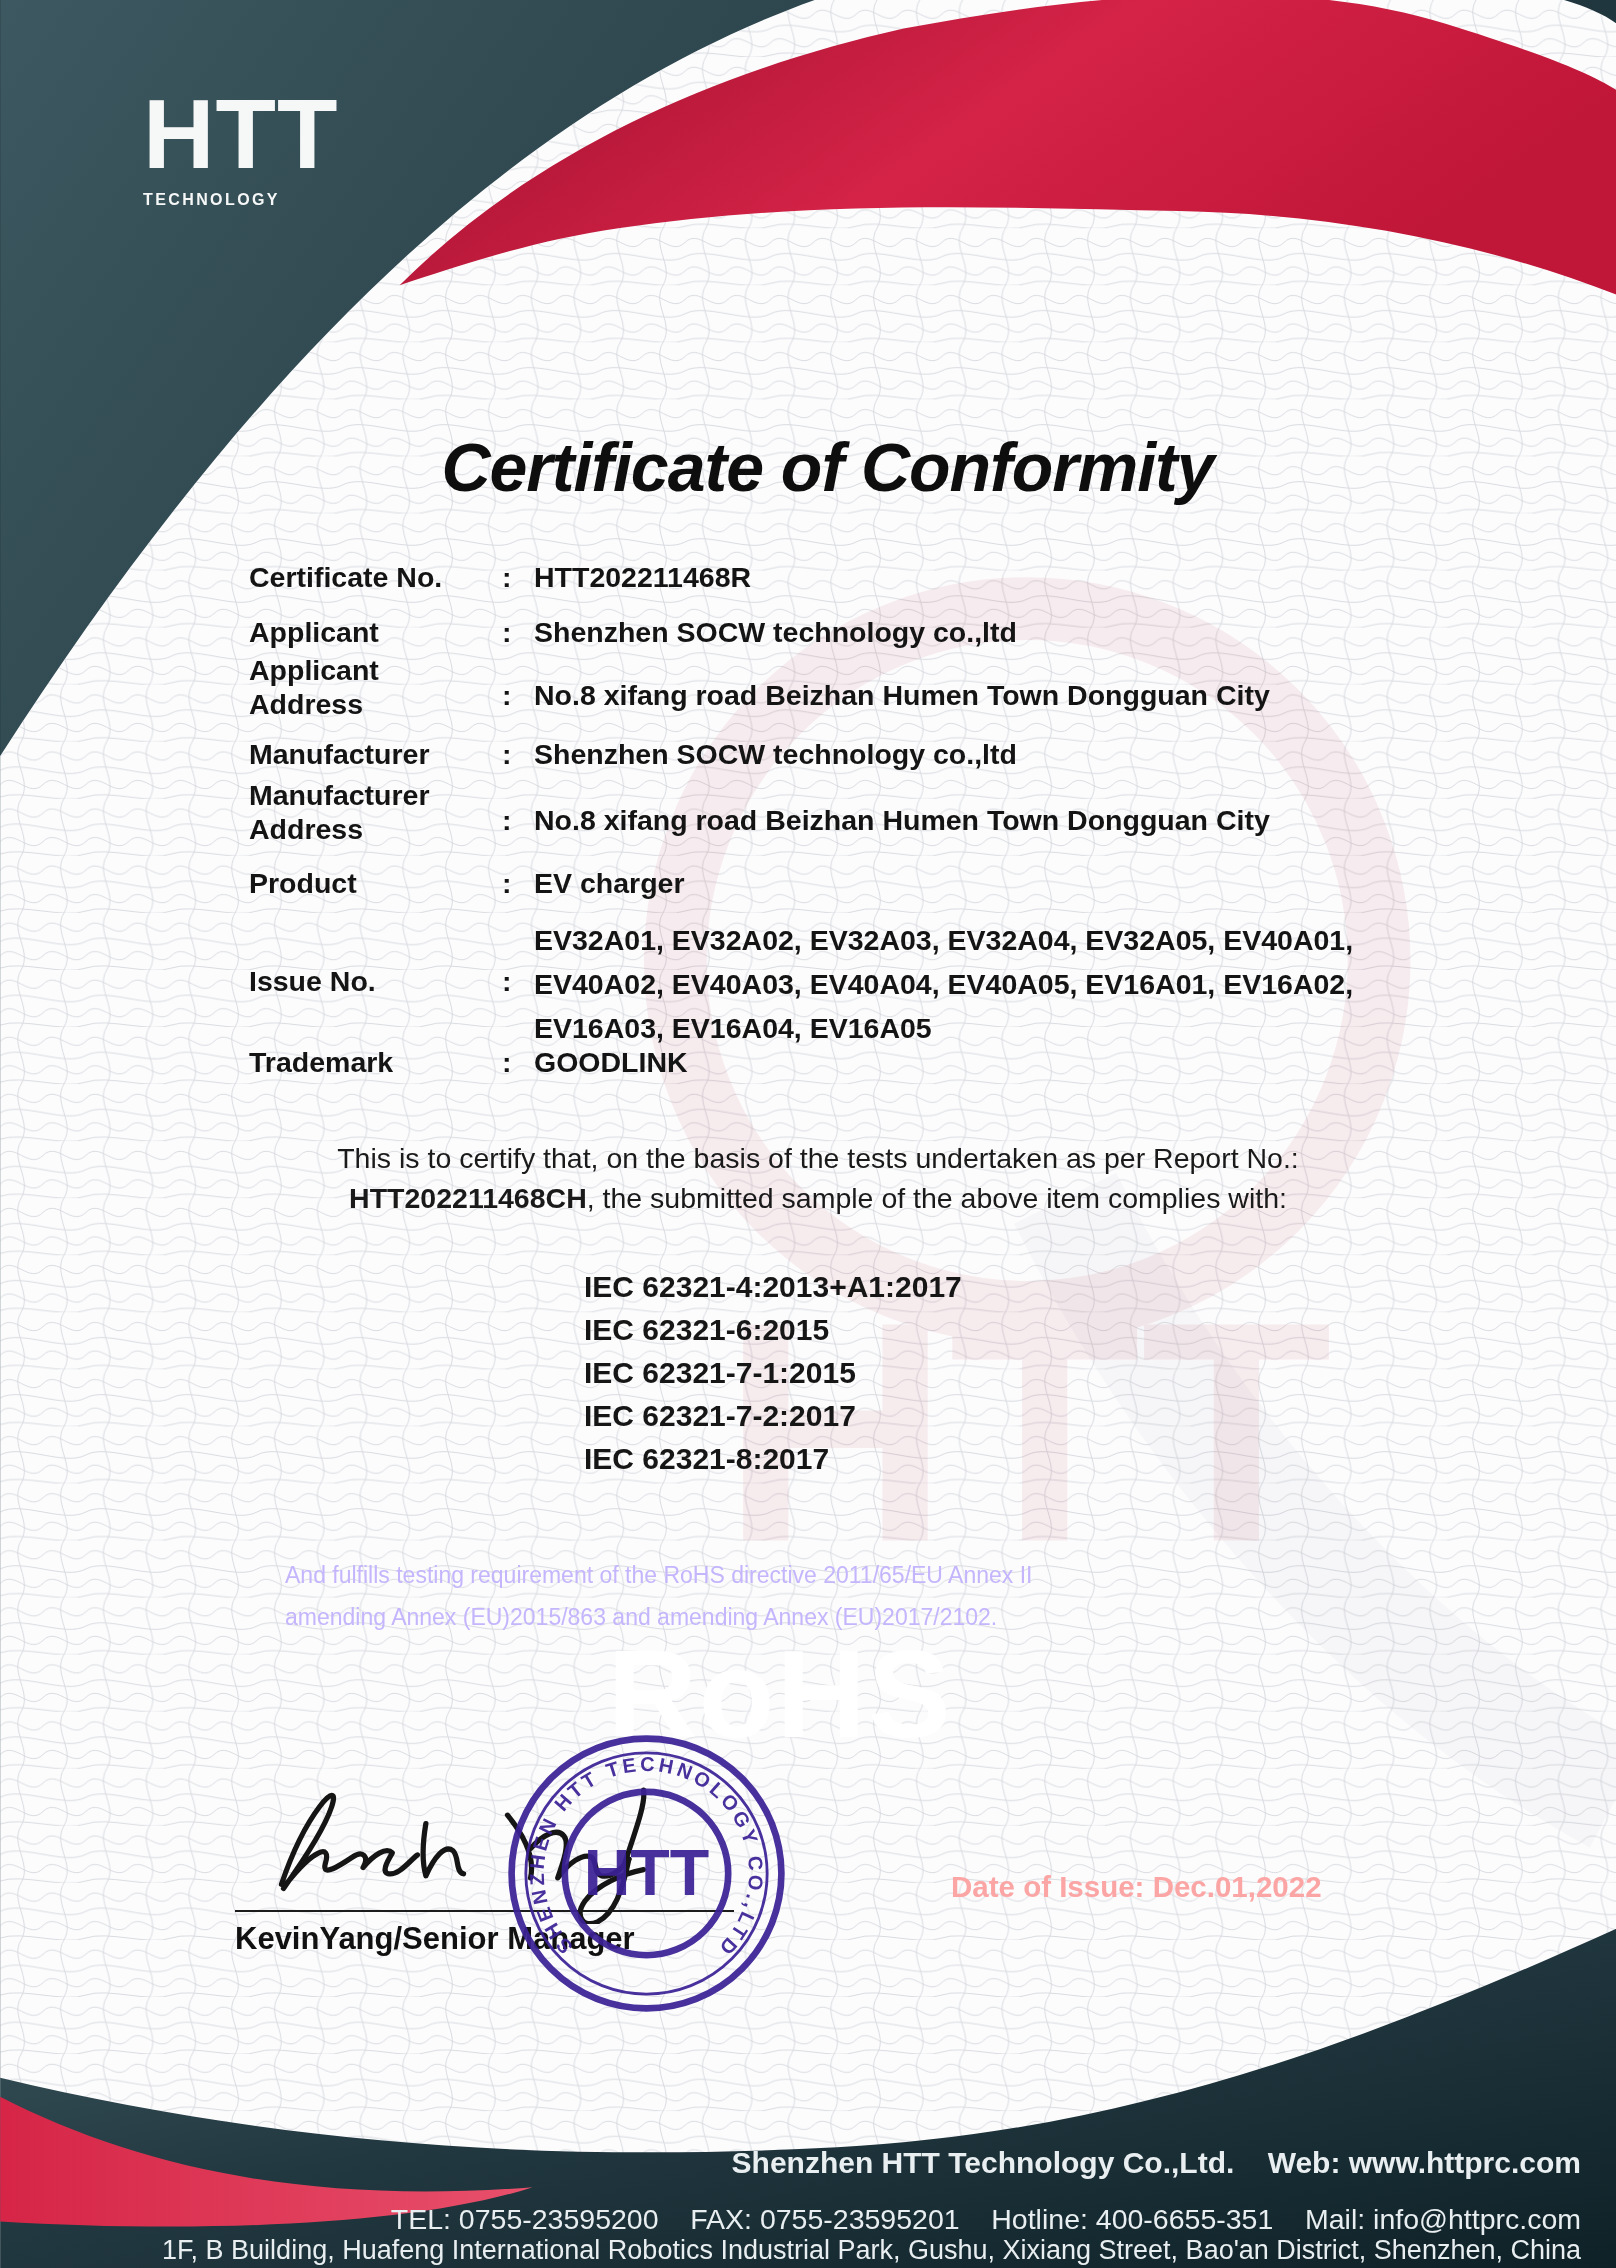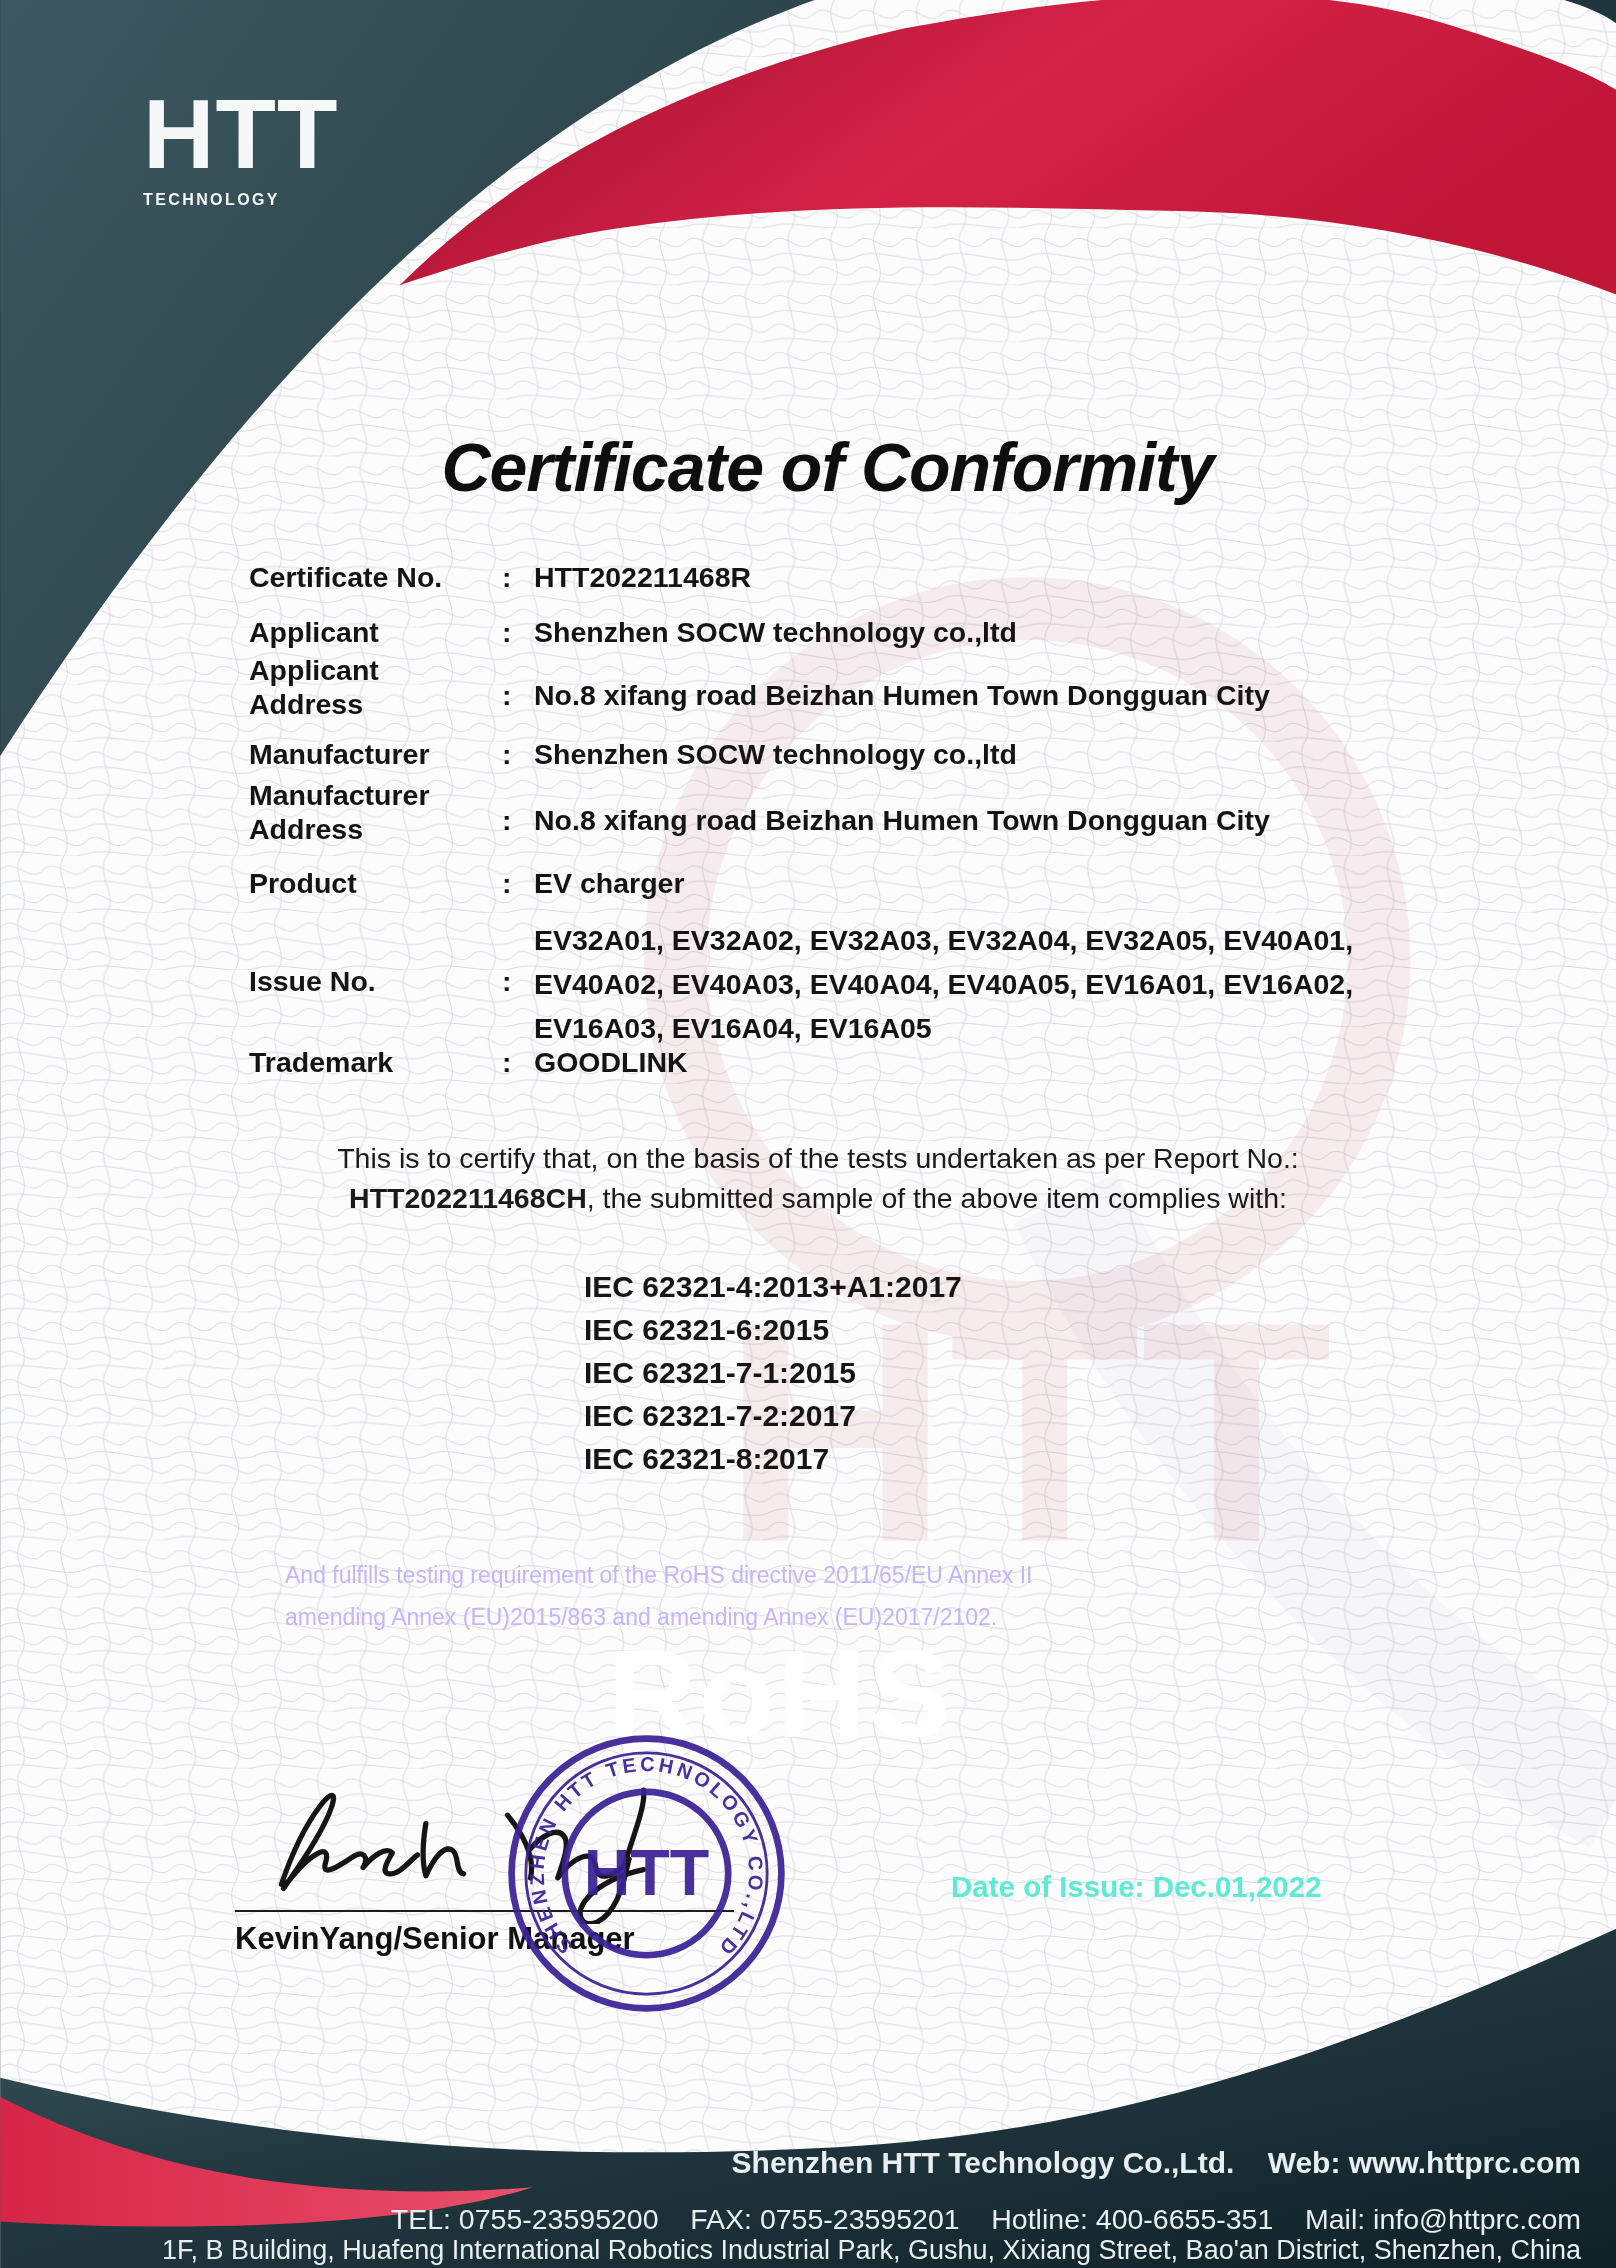--- a/index.html
+++ b/index.html
@@ -43,21 +43,21 @@
     position:absolute;left:447px;top:1623px;width:666px;text-align:center;
     font-size:124px;font-weight:bold;color:#ffffff;letter-spacing:1.9px;
   }
 
   .sig-svg{position:absolute;left:228px;top:1767px;}
   .sig-line{position:absolute;left:235px;top:1910px;width:499px;border-top:2.9px solid #1c1c1c;}
   .signer{position:absolute;left:235px;top:1921px;font-size:31px;font-weight:bold;color:#111;}
 
   .stamp{position:absolute;left:504px;top:1731px;opacity:.93;}
 
-  .issue-date{position:absolute;left:951px;top:1870px;font-size:29.5px;font-weight:bold;color:#5eead4;}
+  .issue-date{position:absolute;left:951px;top:1870px;font-size:29.5px;font-weight:bold;color:#fca5a5;}
 
   
   .footer-line{position:absolute;right:36px;color:#e9eef0;white-space:pre;text-align:right;}
   .f1{top:2146px;font-size:30px;font-weight:bold;}
   .f2{top:2203px;font-size:28.5px;}
   .f3{top:2235px;font-size:27px;}
 </style>
 </head>
 <body>
 

